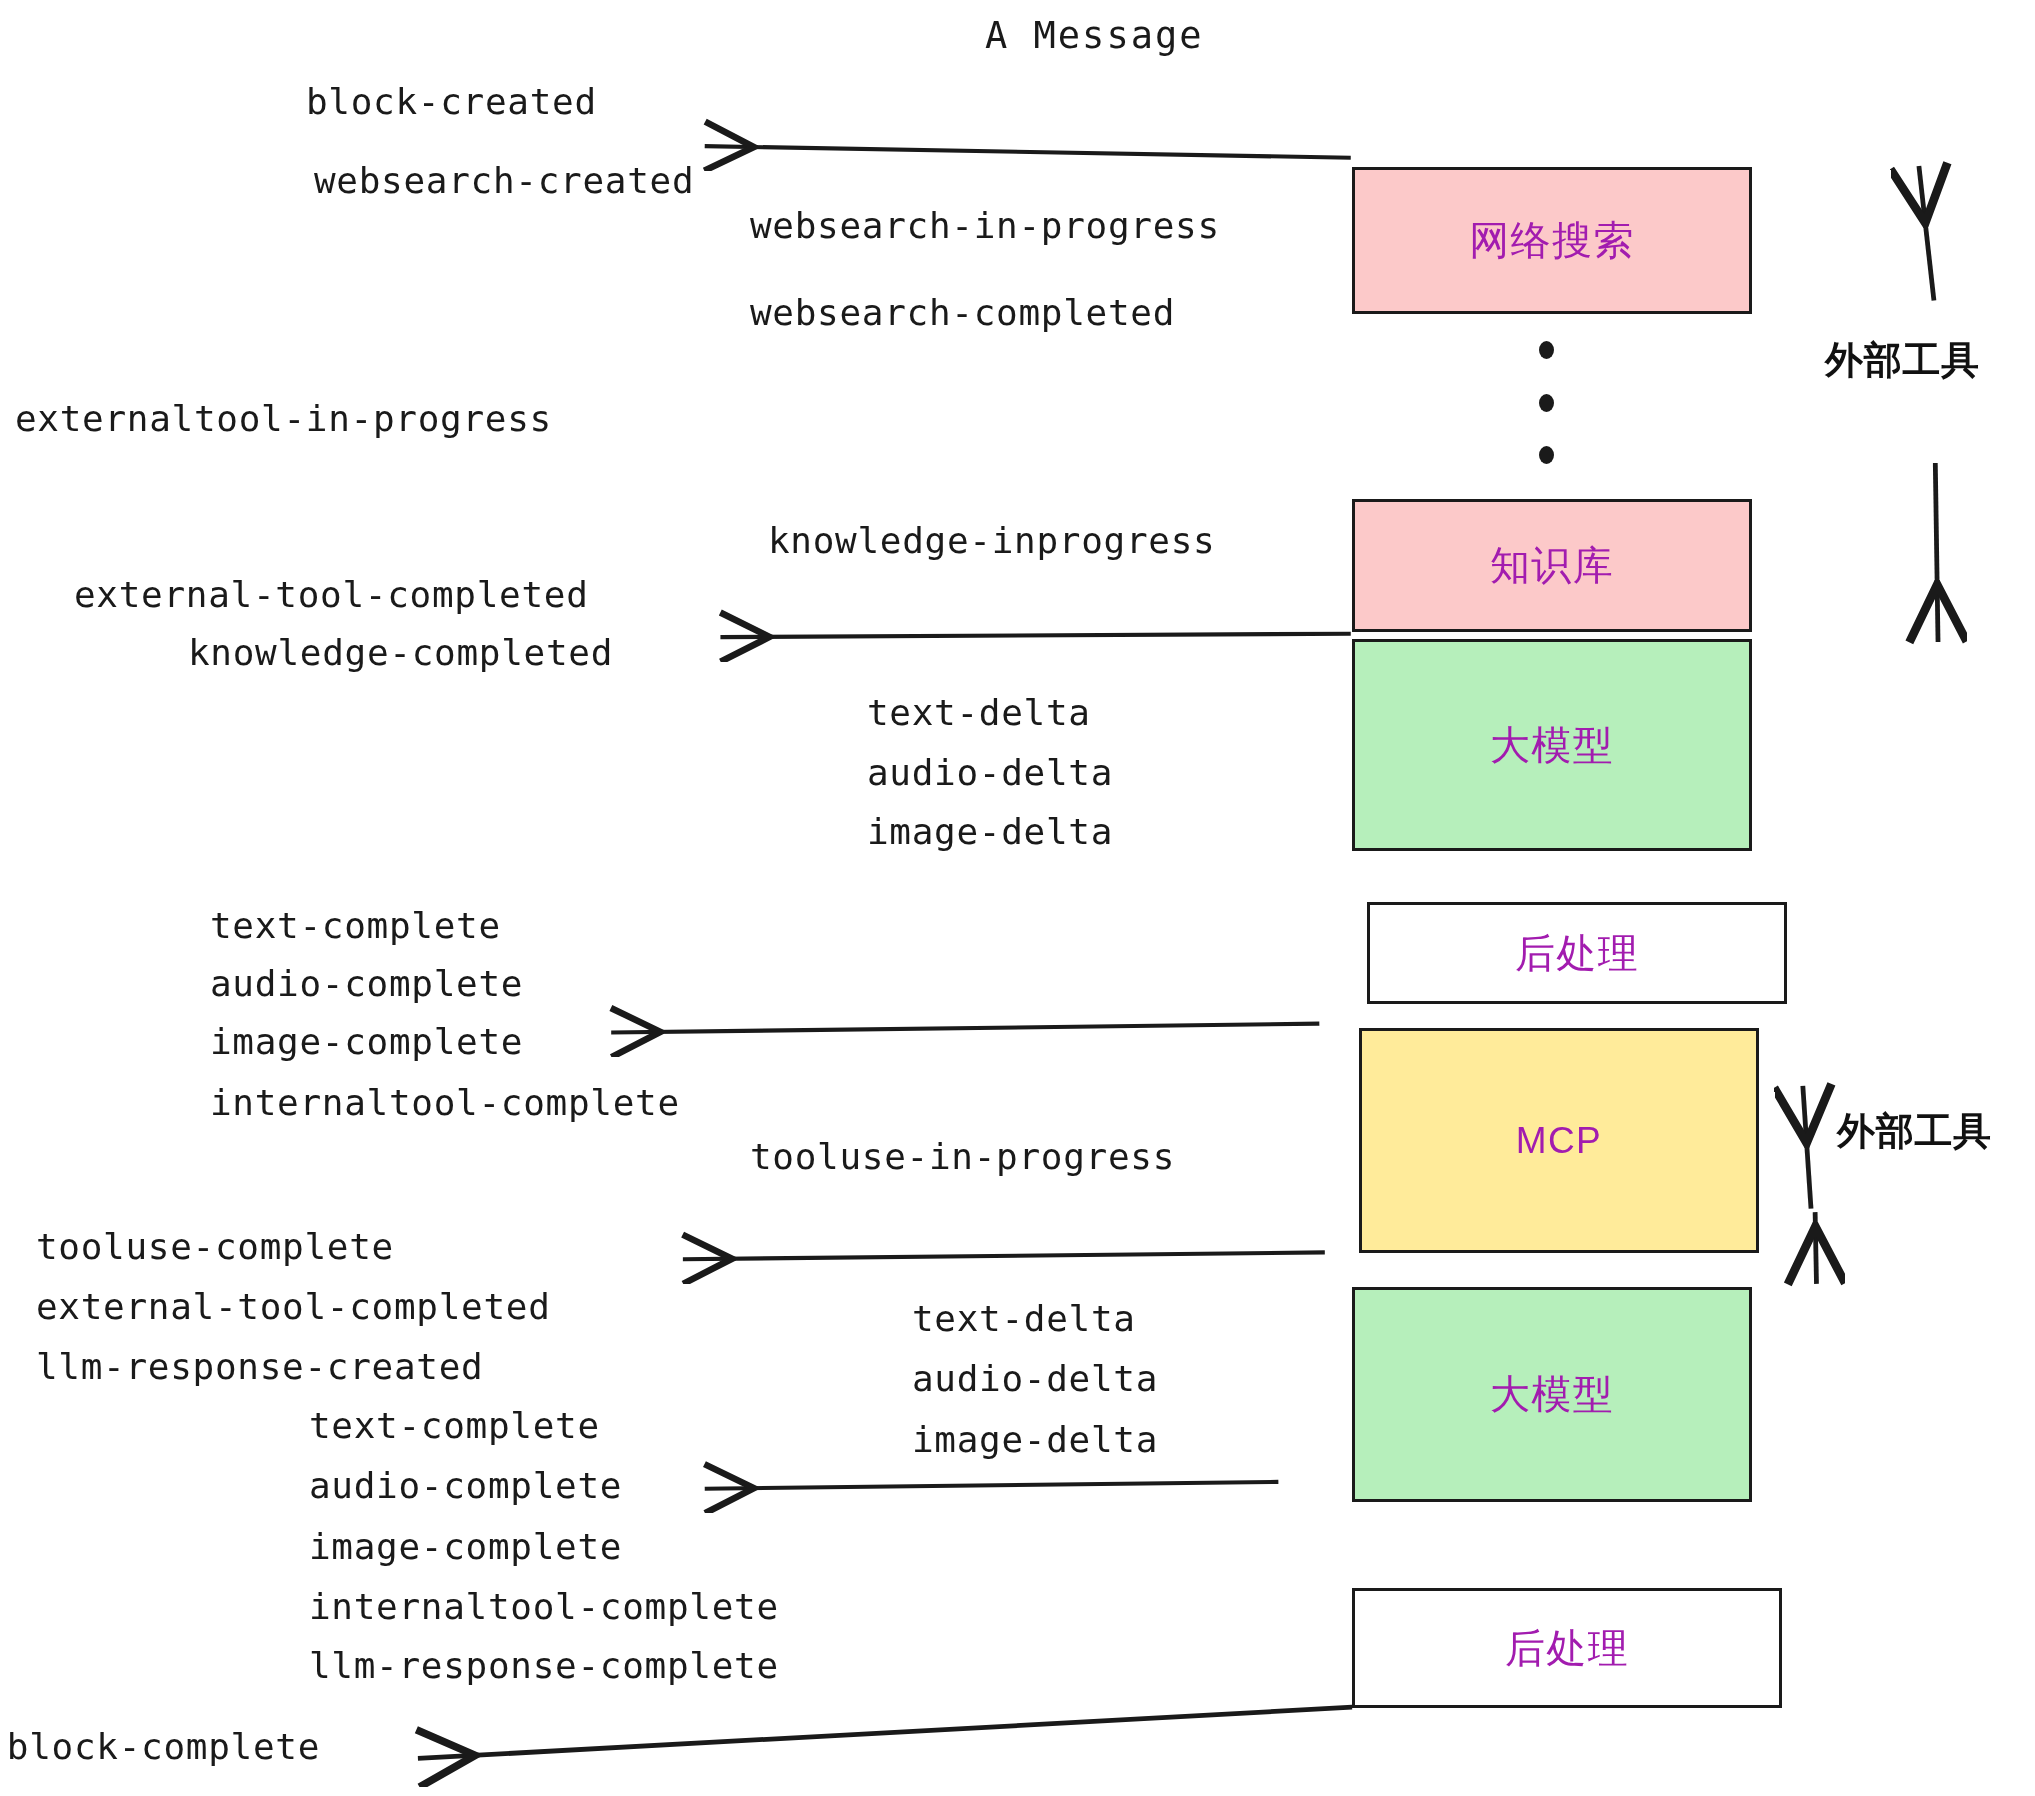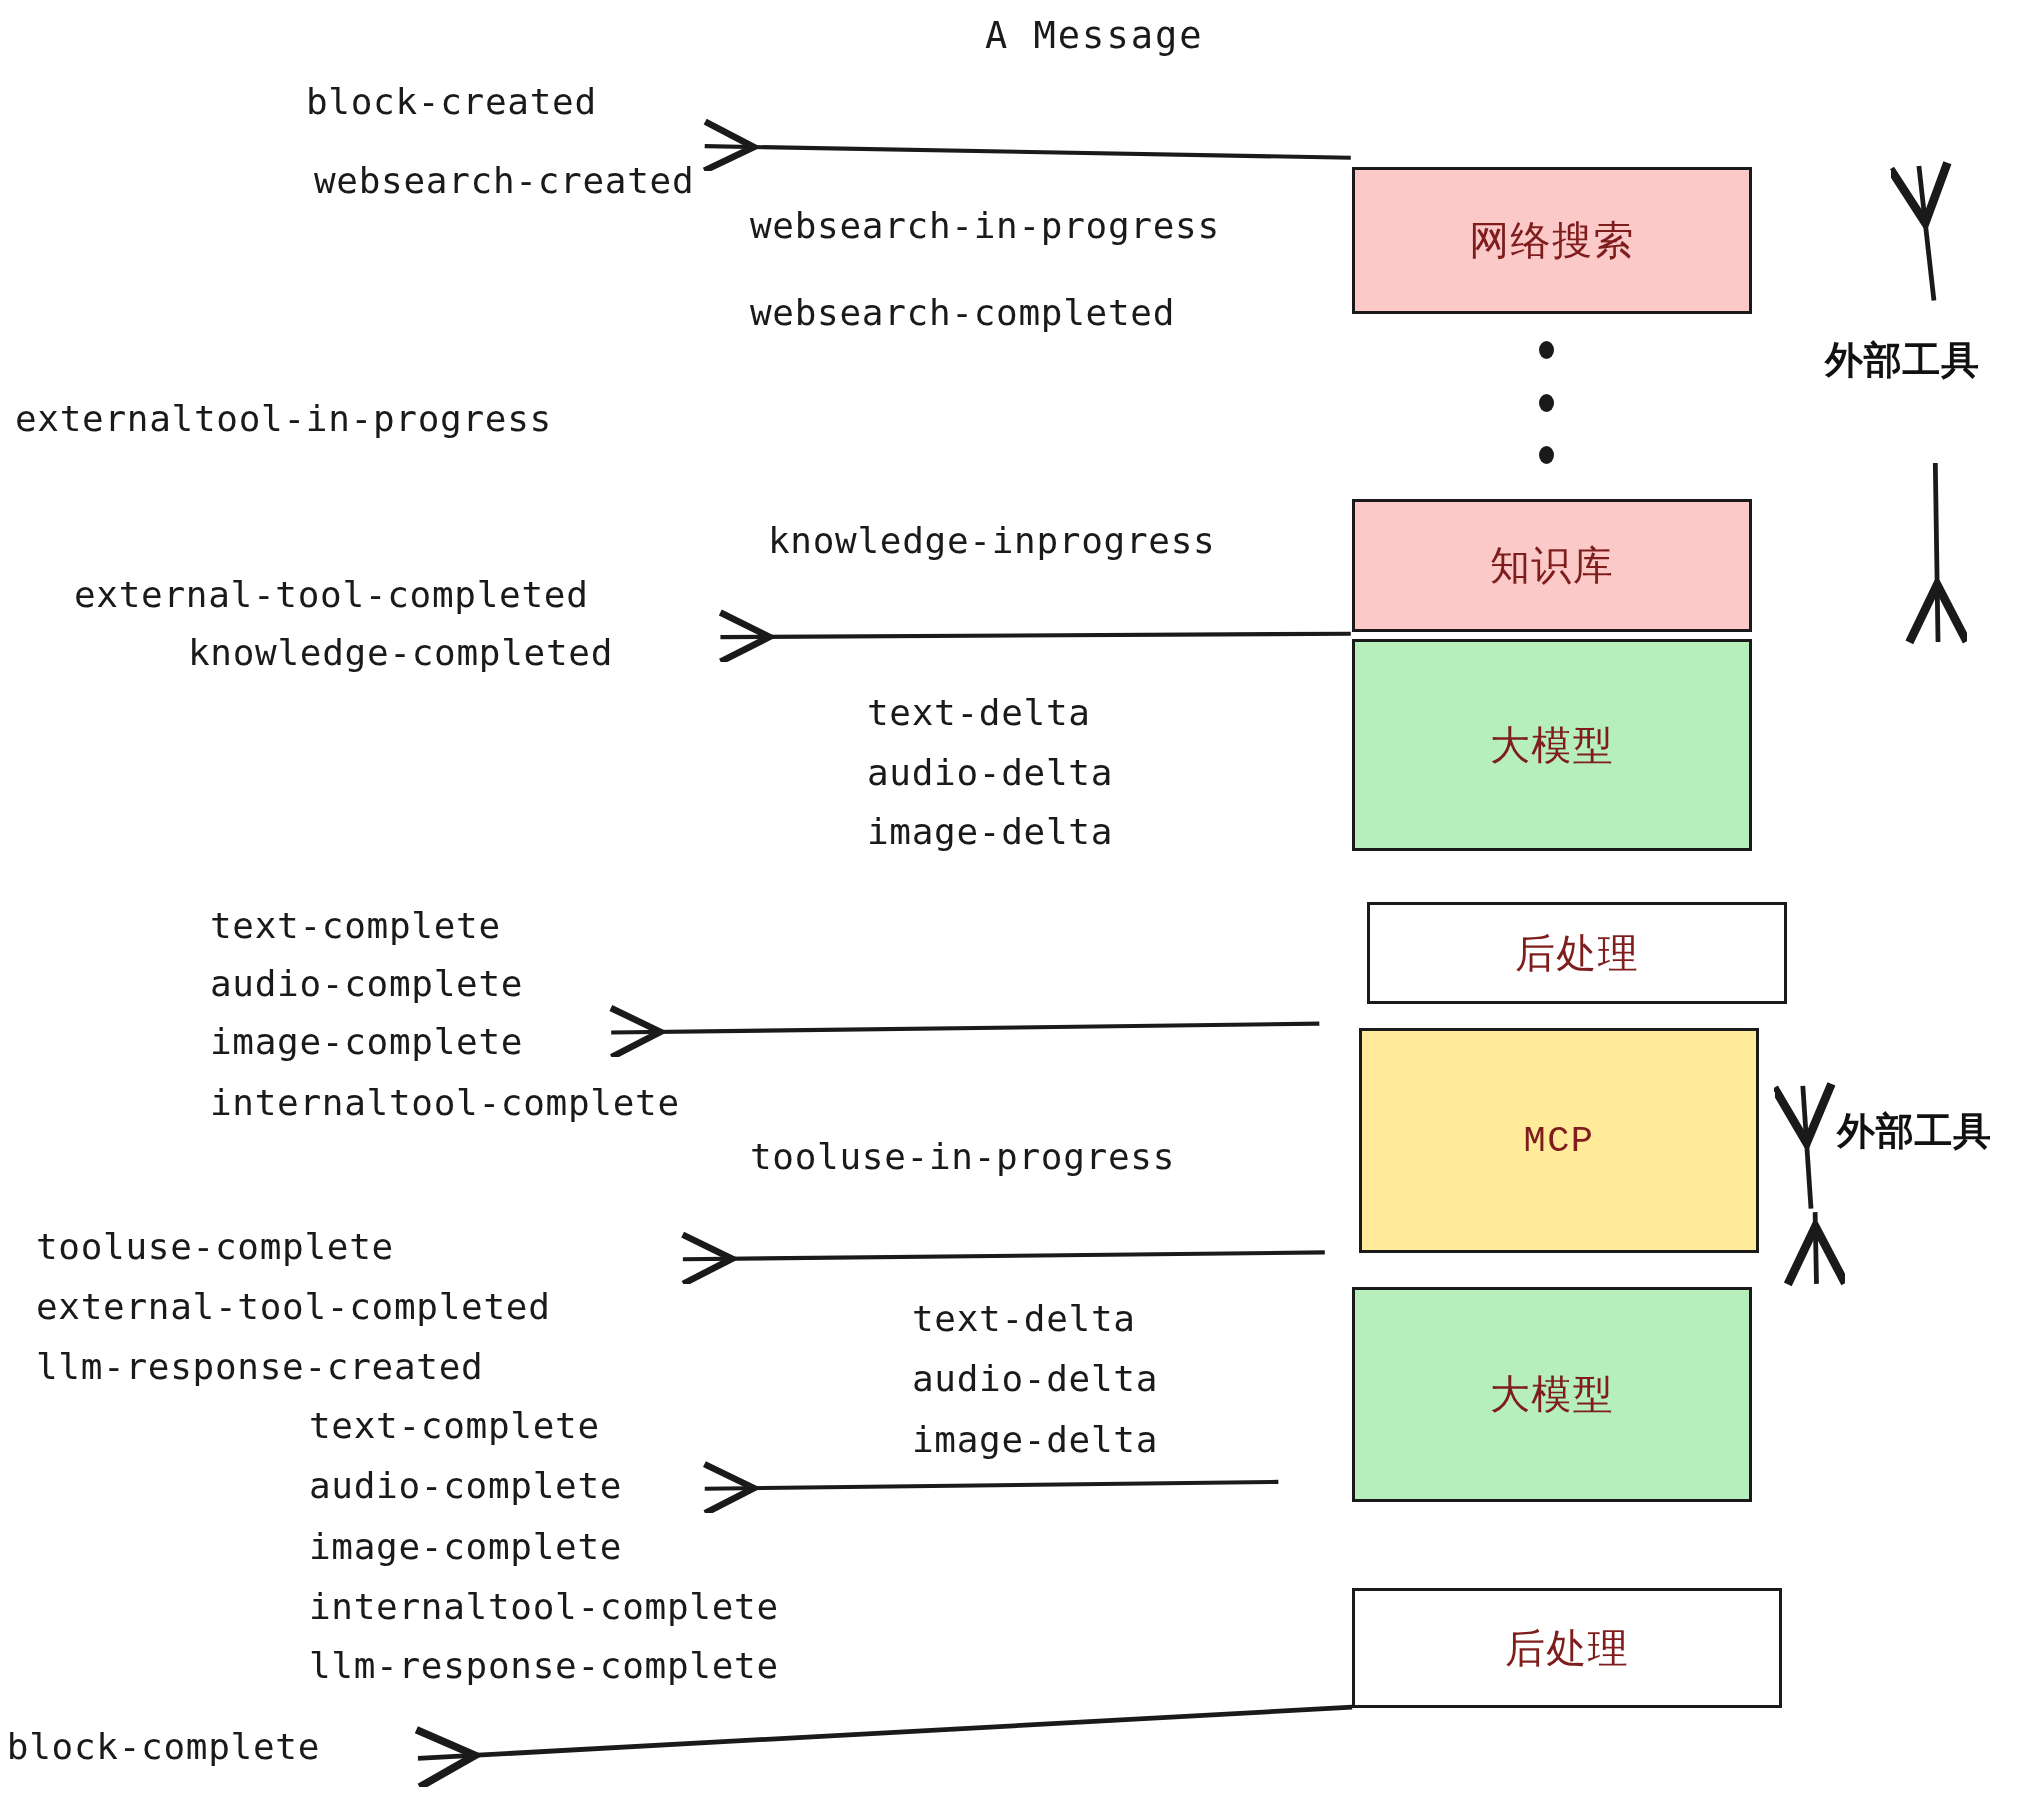--- a/index.html
+++ b/index.html
@@ -32,27 +32,27 @@
     font-size: 37px;
     letter-spacing: 2px;
   }
   .node {
     position: absolute;
     box-sizing: border-box;
     border: 3.4px solid #1a1a1a;
     display: flex;
     align-items: center;
     justify-content: center;
-    color: #7f1d1d;
+    color: #a21caf;
     font-family: "DejaVu Sans", "Liberation Sans", sans-serif;
     font-size: 40px;
     letter-spacing: 1.4px;
   }
   .node.mono {
-    font-family: Liberation Mono, monospace;
+    font-family: Liberation Sans, sans-serif;
     font-size: 37px;
     align-items: center;
   }
   .sidelabel {
     position: absolute;
     white-space: nowrap;
     color: #111111;
     font-family: "DejaVu Sans", "Liberation Sans", sans-serif;
     font-size: 38px;
     letter-spacing: 0.7px;

